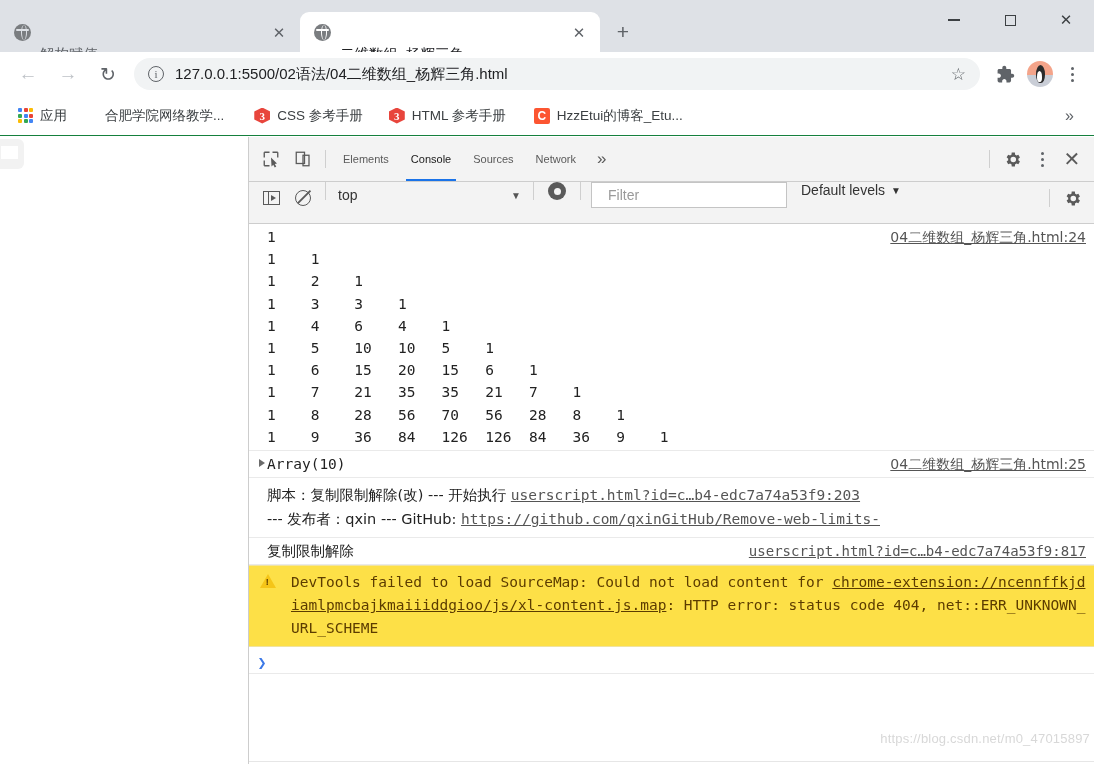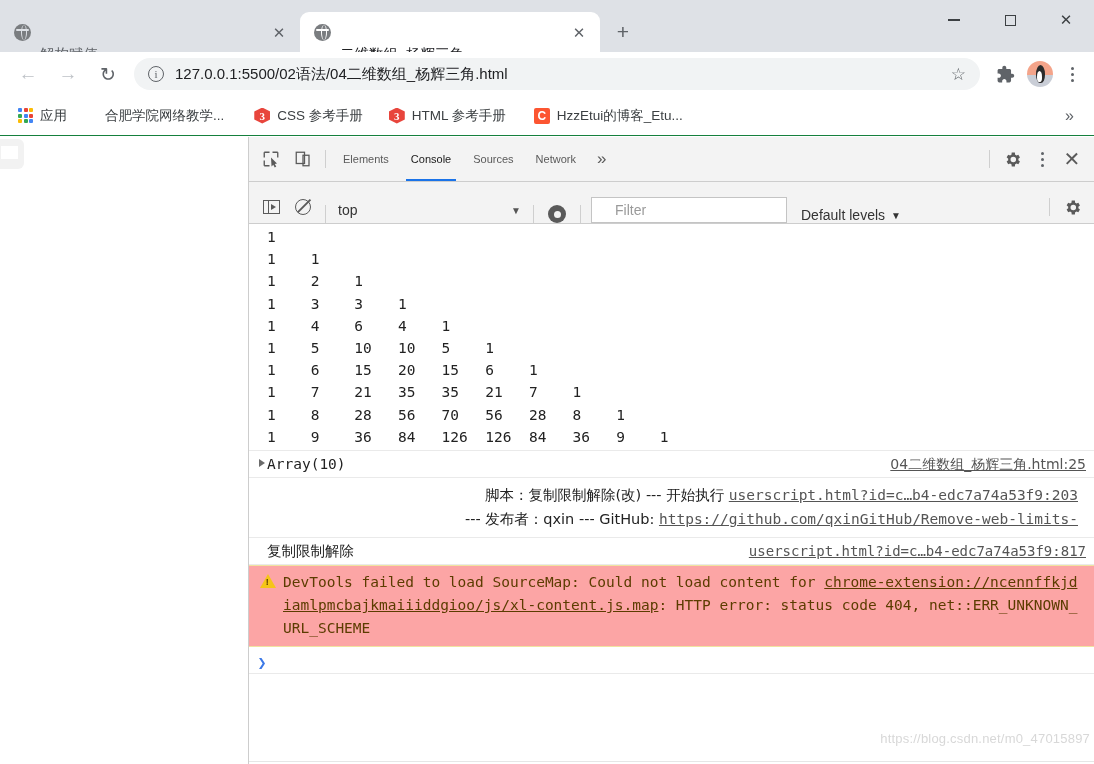--- a/index.html
+++ b/index.html
@@ -201,21 +201,21 @@
     content: ""; position: absolute; left: 6px; right: 6px; bottom: 0;
     height: 2.5px; background: #1a73e8;
   }
   .dt-more { padding: 0 10px; color: #5a5a5a; font-size: 17px; flex: none; }
   .dt-right { margin-left: auto; display: flex; align-items: center; }
   .gearwrap { width: 32px; height: 32px; display:flex; align-items:center; justify-content:center; flex:none;}
   .closeX { font-size: 20px; color: #5a5a5a; font-weight: 300; }
 
   .dt-subbar {
     height: 42px; background: #f3f3f3; border-bottom: 1px solid #cdcdcd;
-    display: flex; align-items: flex-end; padding: 0 6px; flex: none;
+    display: flex; align-items: flex-start; padding: 0 6px; flex: none;
   }
   .sidebar-ico { width: 17px; height: 14px; border: 1.6px solid #5a5a5a; position: relative; }
   .sidebar-ico::before {
     content: ""; position: absolute; left: 0; top: 0; bottom: 0; width: 4px;
     border-right: 1.6px solid #5a5a5a;
   }
   .sidebar-ico::after {
     content: ""; position: absolute; left: 7px; top: 2.5px;
     border-left: 5px solid #5a5a5a; border-top: 3.5px solid transparent;
     border-bottom: 3.5px solid transparent;
@@ -237,21 +237,21 @@
     width: 18px; height: 18px; border-radius: 50%; background: #5a5a5a;
     position: relative;
   }
   .eye::after {
     content:""; position:absolute; left:5.5px; top:5.5px; width:7px; height:7px;
     border-radius:50%; background:#f3f3f3;
   }
   .eyewrap { width: 34px; display:flex; align-items:center; justify-content:center; flex:none; }
   .filterbox {
     width: 196px; height: 26px; background: #fff; border: 1px solid #c4c4c4;
-    display: flex; align-items: center; padding: 0 23px;
+    display: flex; align-items: center; padding: 0 16px;
     font-size: 14px; color: #9a9a9a; margin-left: 4px; flex: none;
   }
   .levels {
     display: flex; align-items: center; gap: 6px; margin-left: 14px;
     font-size: 14px; color: #333; flex: none;
   }
   .levels .caret { font-size: 10px; }
 
   
   .console {
@@ -276,28 +276,28 @@
     white-space: nowrap; padding-left: 12px; line-height: 22px;
     font-family: "DejaVu Sans Mono", monospace; align-self: flex-start;
   }
   .zh { font-family: "DejaVu Sans", sans-serif; }
   .arrow-tri {
     position: absolute; left: 10px; top: 8px;
     border-left: 6px solid #6b6b6b; border-top: 4.5px solid transparent;
     border-bottom: 4.5px solid transparent;
   }
   .row-script { display: block; padding: 3px 8px 4px 18px; }
-  .row-script .line { font-size: 14.5px; line-height: 24px; color: #222; text-align: right; }
+  .row-script .line { font-size: 14.5px; line-height: 24px; color: #222; }
   .row-script a {
     color: #555; text-decoration: underline;
     font-family: "DejaVu Sans Mono", monospace;
   }
   .crow.warn {
-    background: #fca5a5; border-top: 1px solid #f0e3a0;
-    border-bottom: 1px solid #f0e3a0; padding: 5px 8px 6px 0;
+    background: #fde047; border-top: 1px solid #f0e3a0;
+    border-bottom: 1px solid #f0e3a0; padding: 5px 8px 6px 8px;
   }
   .warn .ctext {
     color: #5c3c00; padding-left: 34px; line-height: 23px; font-size: 14.5px;
   }
   .warn .ctext u { text-decoration: underline; }
   .warnico {
     position: absolute; left: 11px; top: 8px; width: 0; height: 0;
     border-left: 8px solid transparent; border-right: 8px solid transparent;
     border-bottom: 14px solid #f5c518;
   }
@@ -508,20 +508,21 @@
         <div class="ctext"><pre>1
 1	1
 1	2	1
 1	3	3	1
 1	4	6	4	1
 1	5	10	10	5	1
 1	6	15	20	15	6	1
 1	7	21	35	35	21	7	1
 1	8	28	56	70	56	28	8	1
 1	9	36	84	126	126	84	36	9	1</pre></div>
+        <a class="clink zh">04二维数组_杨辉三角.html:24</a>
       </div>
 
       <div class="crow">
         <span class="arrow-tri"></span>
         <div class="ctext">Array(10)</div>
         <a class="clink zh">04二维数组_杨辉三角.html:25</a>
       </div>
 
       <div class="crow noborder" style="border-bottom:1px solid #eaeaea;display:block">
         <div class="row-script">

